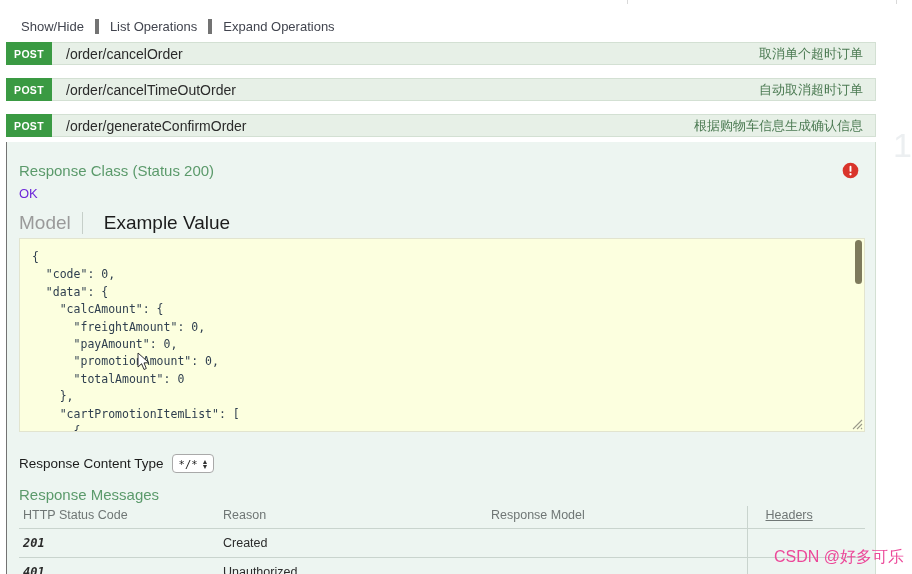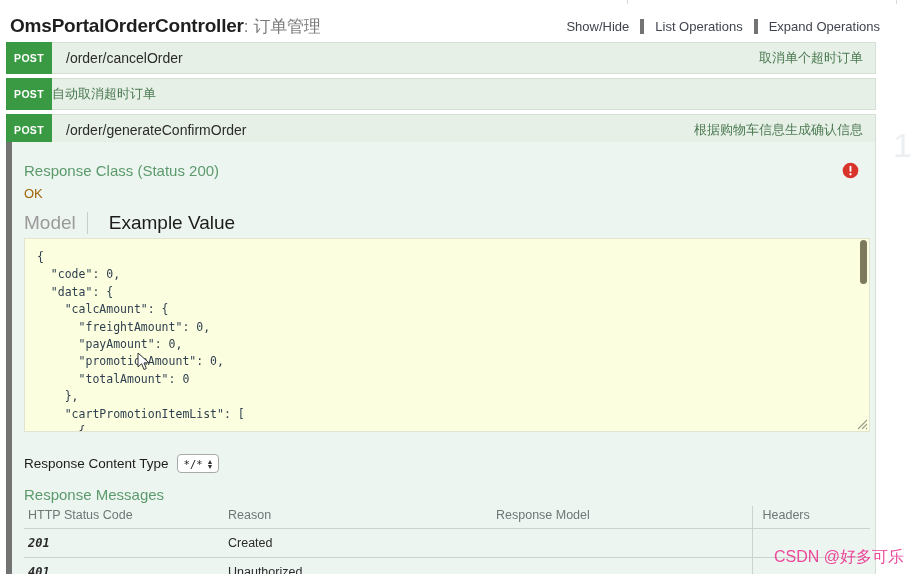--- a/index.html
+++ b/index.html
@@ -78,21 +78,21 @@
     border-right: 4px solid #737373;
     line-height: 15px;
   }
   .res-options a:last-child { border-right: none; padding-right: 2px; }
 
   
   .op {
     position: absolute;
     left: 6px;
     width: 870px;
-    height: 32px;
+    height: 23px;
     display: flex;
     align-items: stretch;
     border: 1px solid #d3e0d3;
     background: #e7f0e7;
   }
   .op .method {
     width: 46px;
     min-width: 46px;
     background: #3a9a43;
     color: #ffffff;
@@ -125,39 +125,39 @@
   #op-1 { top: 78px; }
   #op-2 { top: 114px; }
 
   
   .op-content {
     position: absolute;
     left: 6px; top: 142px;
     width: 870px;
     height: 432px;
     background: #edf5f1;
-    border-left: 6px solid #737373;
+    border-left: 1px solid #737373;
     border-right: 1px solid #d3e0d3;
     overflow: hidden;
   }
   .section-heading {
     font-size: 15px;
     color: #5b9a6b;
     margin: 0;
     font-weight: normal;
   }
   .resp-class-title {
     position: absolute;
     left: 12px; top: 20px;
   }
   .resp-ok {
     position: absolute;
     left: 12px; top: 44px;
     font-size: 13px;
-    color: #a16207;
+    color: #6d28d9;
   }
   .warn-icon {
     position: absolute;
     right: 16px; top: 20px;
     width: 17px; height: 17px;
   }
 
   
   .model-tabs {
     position: absolute;
@@ -277,21 +277,21 @@
     font-weight: bold;
     font-family: "DejaVu Sans Mono", monospace;
     font-size: 12px;
     font-style: italic;
   }
   .col-code { width: 200px; }
   .col-reason { width: 268px; }
   .col-model { width: 260px; }
   .col-headers { width: 118px; }
   .resp-table th.col-headers,
-  .resp-table td.col-headers { border-left: 1px solid #c9d4ce; padding-left: 10px; }
+  .resp-table td.col-headers { border-left: 1px solid #c9d4ce; padding-left: 18px; text-decoration: underline; }
 
   
   .watermark {
     position: absolute;
     right: 8px; bottom: 6px;
     font-size: 16px;
     color: #ec4899;
     white-space: nowrap;
     user-select: none;
   }
@@ -305,39 +305,36 @@
 </style>
 </head>
 <body>
 
 <div id="root">
 
   <div class="top-artifact"></div>
   <div class="right-digit">1</div>
 
   <div class="resource-header">
-    <div class="res-title">
-      <span>OmsPortalOrderController</span><span class="sep">:</span>
-      <span class="cn">订单管理</span>
-    </div>
     <div class="res-options">
       <a href="#">Show/Hide</a>
       <a href="#">List Operations</a>
       <a href="#">Expand Operations</a>
     </div>
   </div>
 
   <div class="op" id="op-0">
     <div class="method">POST</div>
     <div class="path">/order/cancelOrder</div>
     <div class="summary">取消单个超时订单</div>
   </div>
 
   <div class="op" id="op-1">
     <div class="method">POST</div>
+    <div class="path">/order/cancelTimeOutOrder</div>
     <div class="summary">自动取消超时订单</div>
   </div>
 
   <div class="op" id="op-2">
     <div class="method">POST</div>
     <div class="path">/order/generateConfirmOrder</div>
     <div class="summary">根据购物车信息生成确认信息</div>
   </div>
 
   <div class="op-content">

